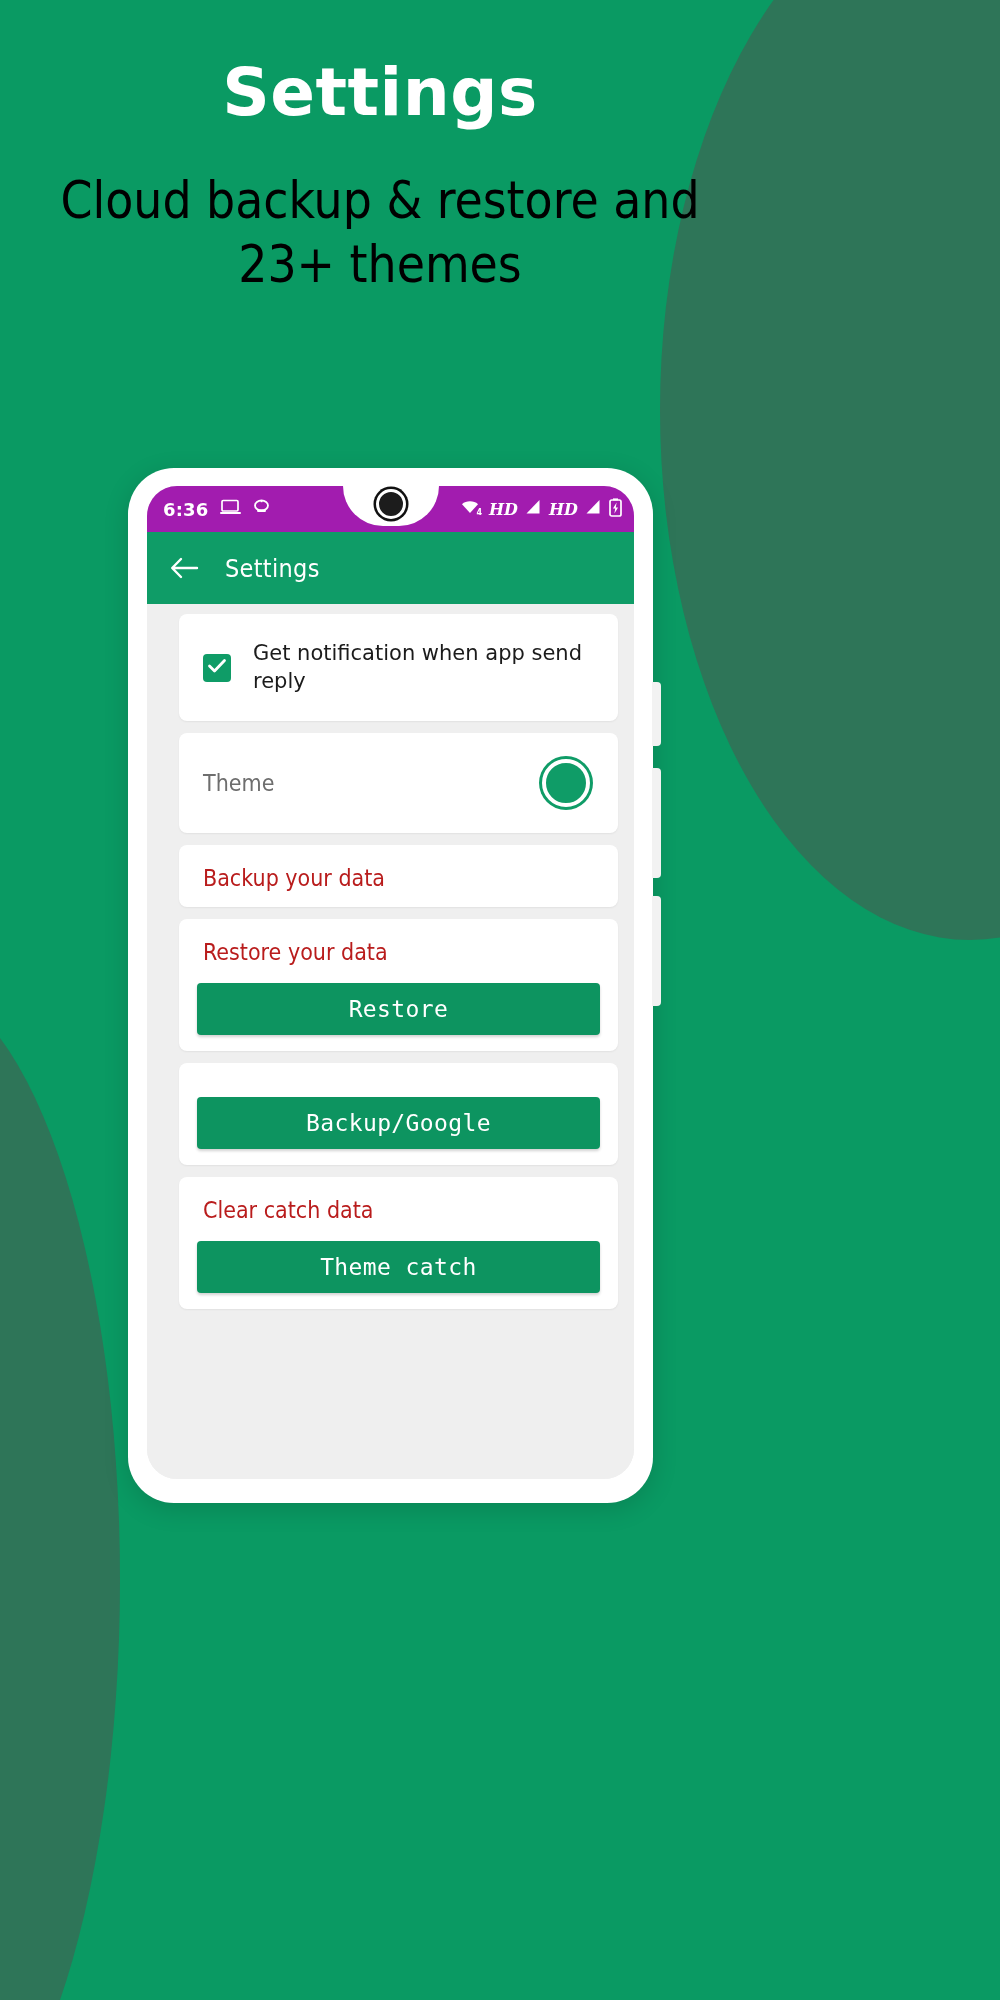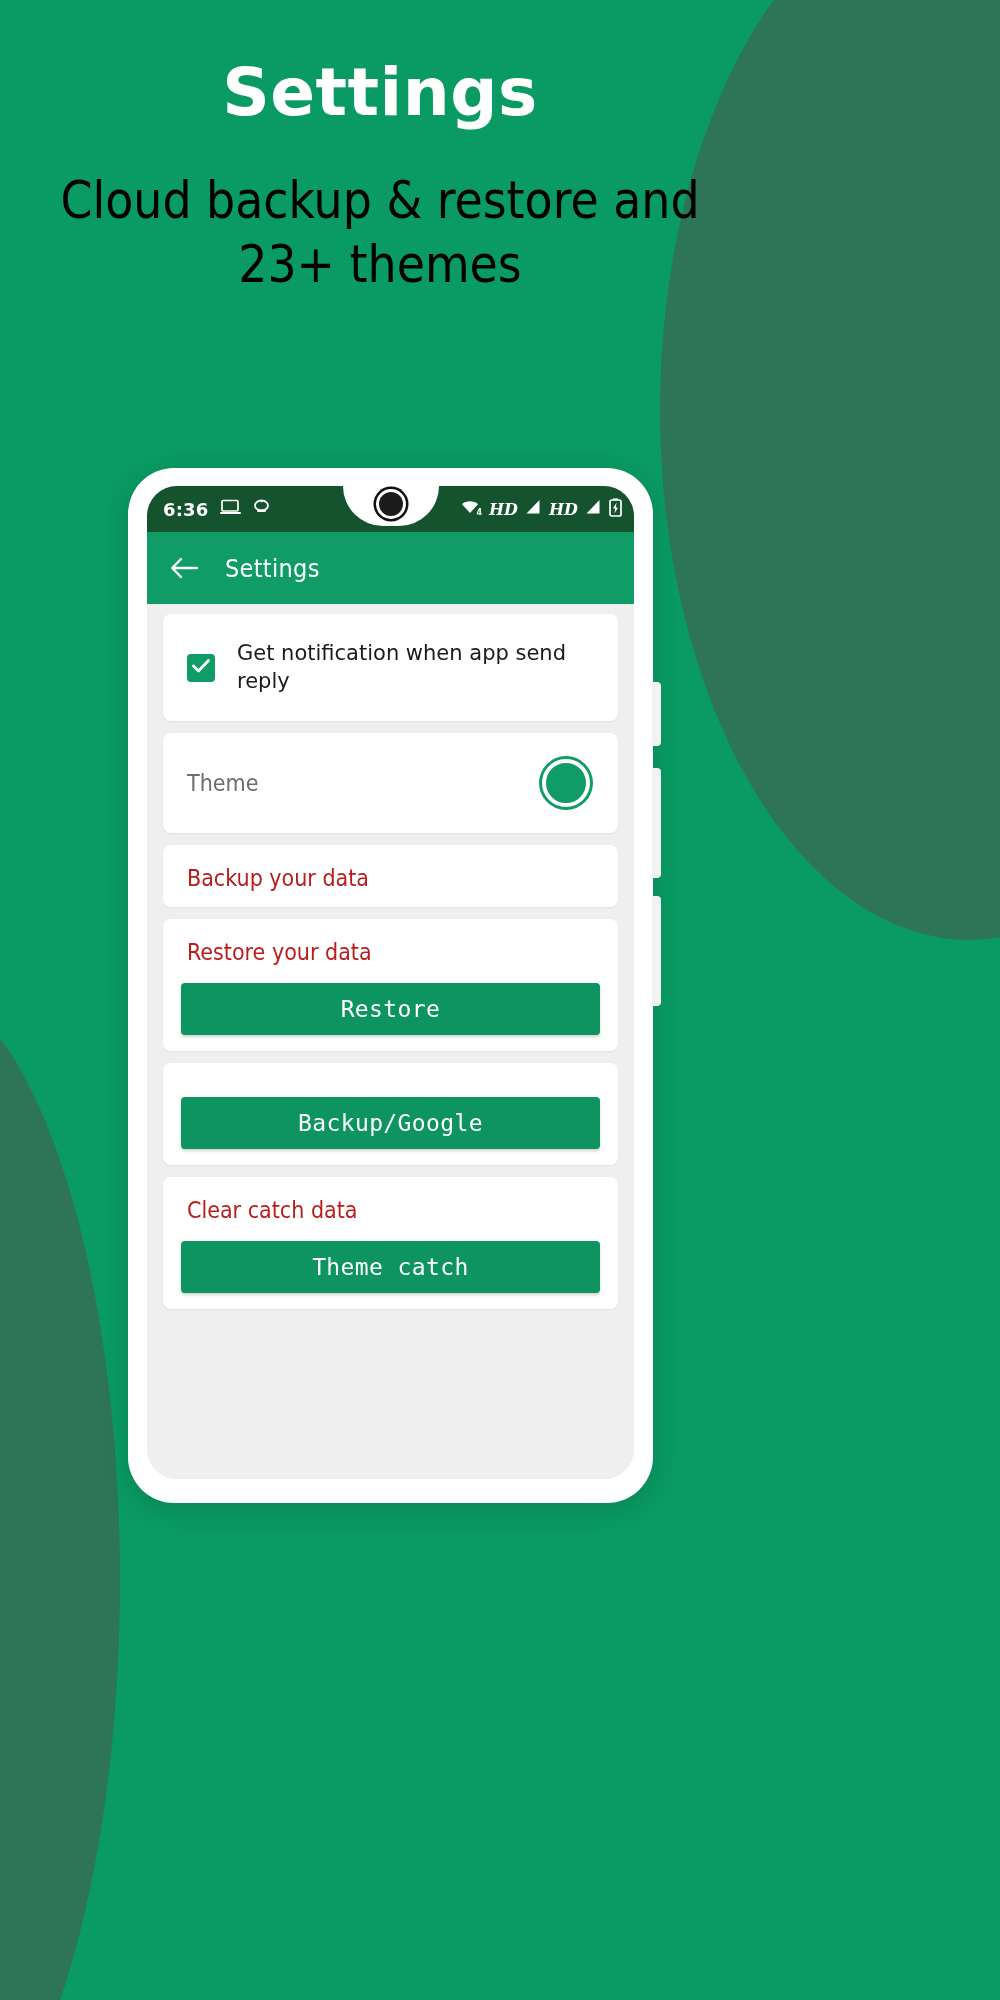--- a/index.html
+++ b/index.html
@@ -81,21 +81,21 @@
     width: 100%; height: 100%;
     border-radius: 30px;
     overflow: hidden;
     background: #efefef;
   }
 
   
   .statusbar {
     position: relative;
     height: 46px;
-    background: #14532d;
+    background: #a21caf;
     display: flex;
     align-items: center;
     padding: 0 12px 0 16px;
     color: #ffffff;
   }
   .sb-left { display: flex; align-items: center; gap: 11px; }
   .sb-time {
     font-family: "DejaVu Sans", sans-serif;
     font-weight: bold;
     font-size: 18px;
@@ -150,21 +150,21 @@
   .appbar-title {
     font-family: "DejaVu Sans Condensed", "DejaVu Sans", sans-serif;
     font-size: 25px;
     color: #ffffff;
     letter-spacing: 0.3px;
   }
 
   
   .content {
     background: #efefef;
-    padding: 10px 0 0 0;
+    padding: 10px 0 0 16px;
     height: calc(100% - 46px - 72px);
     overflow: hidden;
   }
   .card {
     background: #ffffff;
     margin: 0 16px 12px 16px;
     border-radius: 8px;
     padding: 16px 18px;
     box-shadow: 0 1px 2px rgba(0,0,0,0.06);
   }

